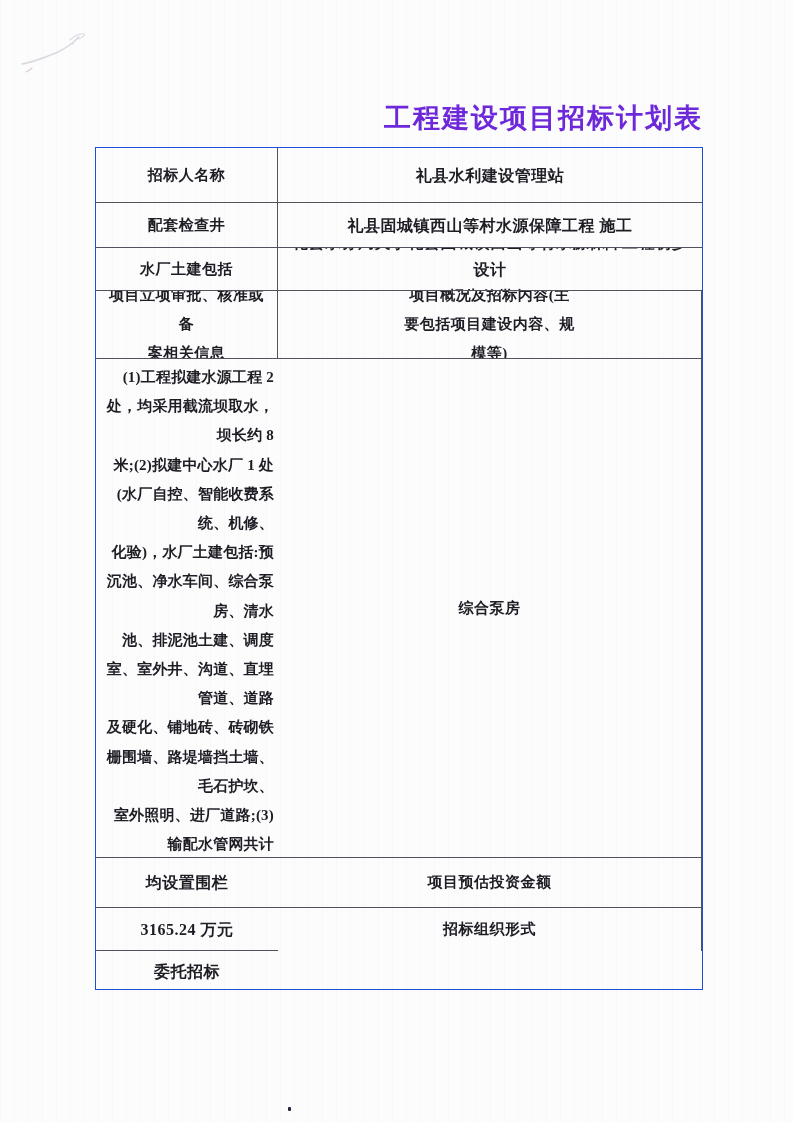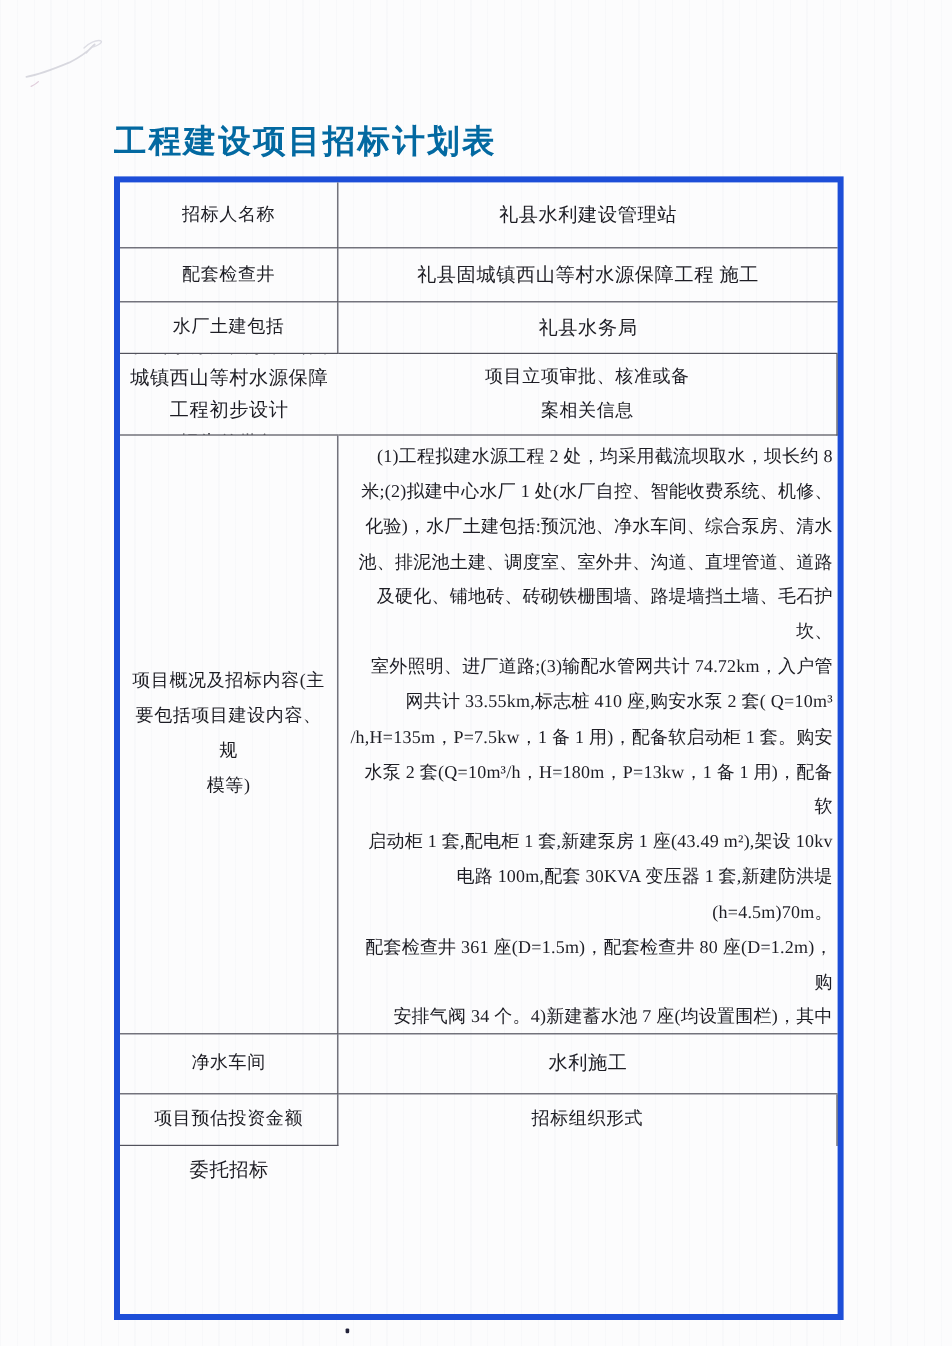--- a/index.html
+++ b/index.html
@@ -22,36 +22,37 @@
     pointer-events: none;
   }
   .pen-scribble {
     position: absolute; left: 14px; top: 22px;
     width: 130px; height: 60px;
     opacity: 0.55;
   }
   .page-title {
     position: absolute;
     left: 95px; top: 100px; width: 608px;
-    text-align: left;
+    text-align: right;
     font-size: 27px;
     font-weight: bold;
     letter-spacing: 2px;
-    color: #0369a1;
+    color: #6d28d9;
   }
   .doc-table {
     position: absolute;
     left: 95px; top: 147px;
-    width: 608px; height: 953px;
+    width: 608px; height: 843px;
     display: grid;
     grid-template-columns: 182px 1fr;
     grid-template-rows: 55px 45px 43px 68px 499px 50px 43px 40px;
-    border: 5px solid #1d4ed8;
+    border: 1px solid #1d4ed8;
     box-sizing: border-box;
     background: transparent;
+    font-weight: bold;
   }
   .cell {
     border-right: 1px solid #52525c;
     border-bottom: 1px solid #52525c;
     box-sizing: border-box;
     display: flex;
     align-items: center;
     justify-content: center;
     text-align: center;
     white-space: pre-line;
@@ -103,21 +104,20 @@
 
 <div class="doc-table">
 
   <div class="cell col-label">招标人名称</div>
   <div class="cell col-value">礼县水利建设管理站</div>
 
   <div class="cell col-label">配套检查井</div>
   <div class="cell col-value">礼县固城镇西山等村水源保障工程 施工</div>
 
   <div class="cell col-label">水厂土建包括</div>
-  <div class="cell col-value">礼县水务局</div>
 
   <div class="cell col-value">礼县水务局关于礼县固城镇西山等村水源保障工程初步设计
 报告的批复</div>
   <div class="cell col-label">项目立项审批、核准或备
 案相关信息</div>
 
   <div class="cell col-label">项目概况及招标内容(主
 要包括项目建设内容、规
 模等)</div>
   <div class="cell col-value overview-value">(1)工程拟建水源工程 2 处，均采用截流坝取水，坝长约 8
@@ -131,23 +131,24 @@
 水泵 2 套(Q=10m³/h，H=180m，P=13kw，1 备 1 用)，配备软
 启动柜 1 套,配电柜 1 套,新建泵房 1 座(43.49 m²),架设 10kv
 电路 100m,配套 30KVA 变压器 1 套,新建防洪堤(h=4.5m)70m。
 配套检查井 361 座(D=1.5m)，配套检查井 80 座(D=1.2m)，购
 安排气阀 34 个。4)新建蓄水池 7 座(均设置围栏)，其中 200m
 ³ 蓄水池 2 座，100m³ 蓄水池 3 座，50m³ 蓄水池 2 座，装配蝶
 阀 14 套。5)新建入户 1624 户(镇区商铺按商铺个数计算)，
 给水栓及水表井 1624 座，物联网智能水表及数据终端 1624
 套。</div>
 
-  <div class="cell col-label">净水车间</div>
-  <div class="cell col-value">水利施工</div>
+  <div class="cell col-label">综合泵房</div>
+  <div class="cell col-value">均设置围栏</div>
 
   <div class="cell col-label">项目预估投资金额</div>
+  <div class="cell col-value">3165.24 万元</div>
 
   <div class="cell col-label row-last">招标组织形式</div>
   <div class="cell col-value row-last">委托招标</div>
 
 </div>
 
 <div class="ink-dot"></div>
 
 </body></html>

